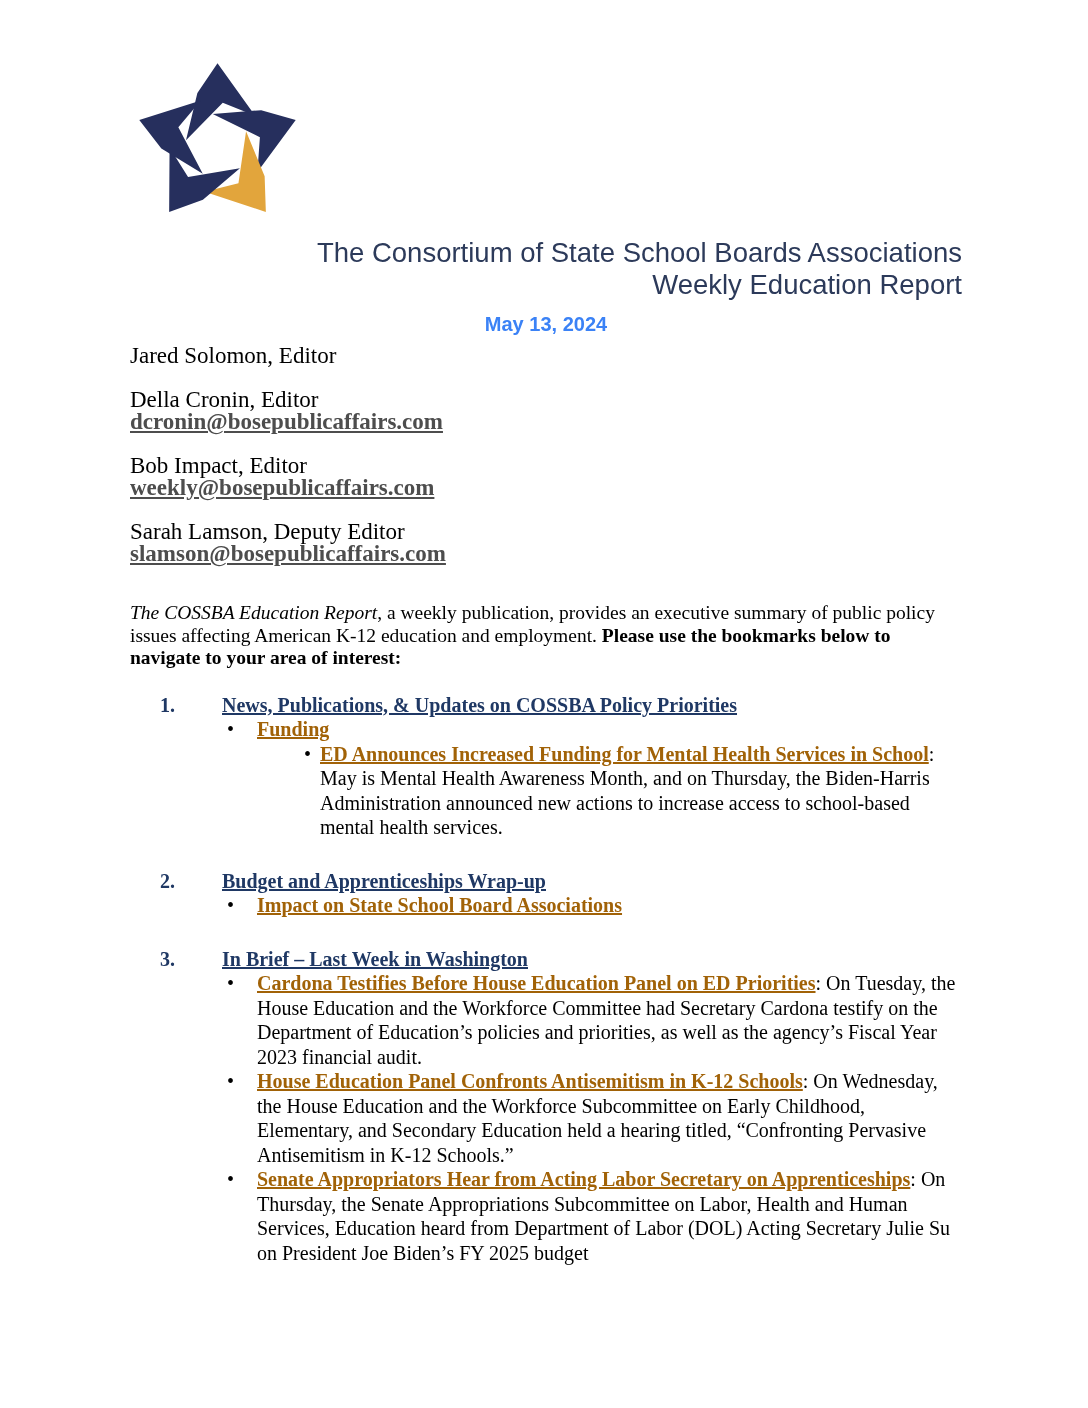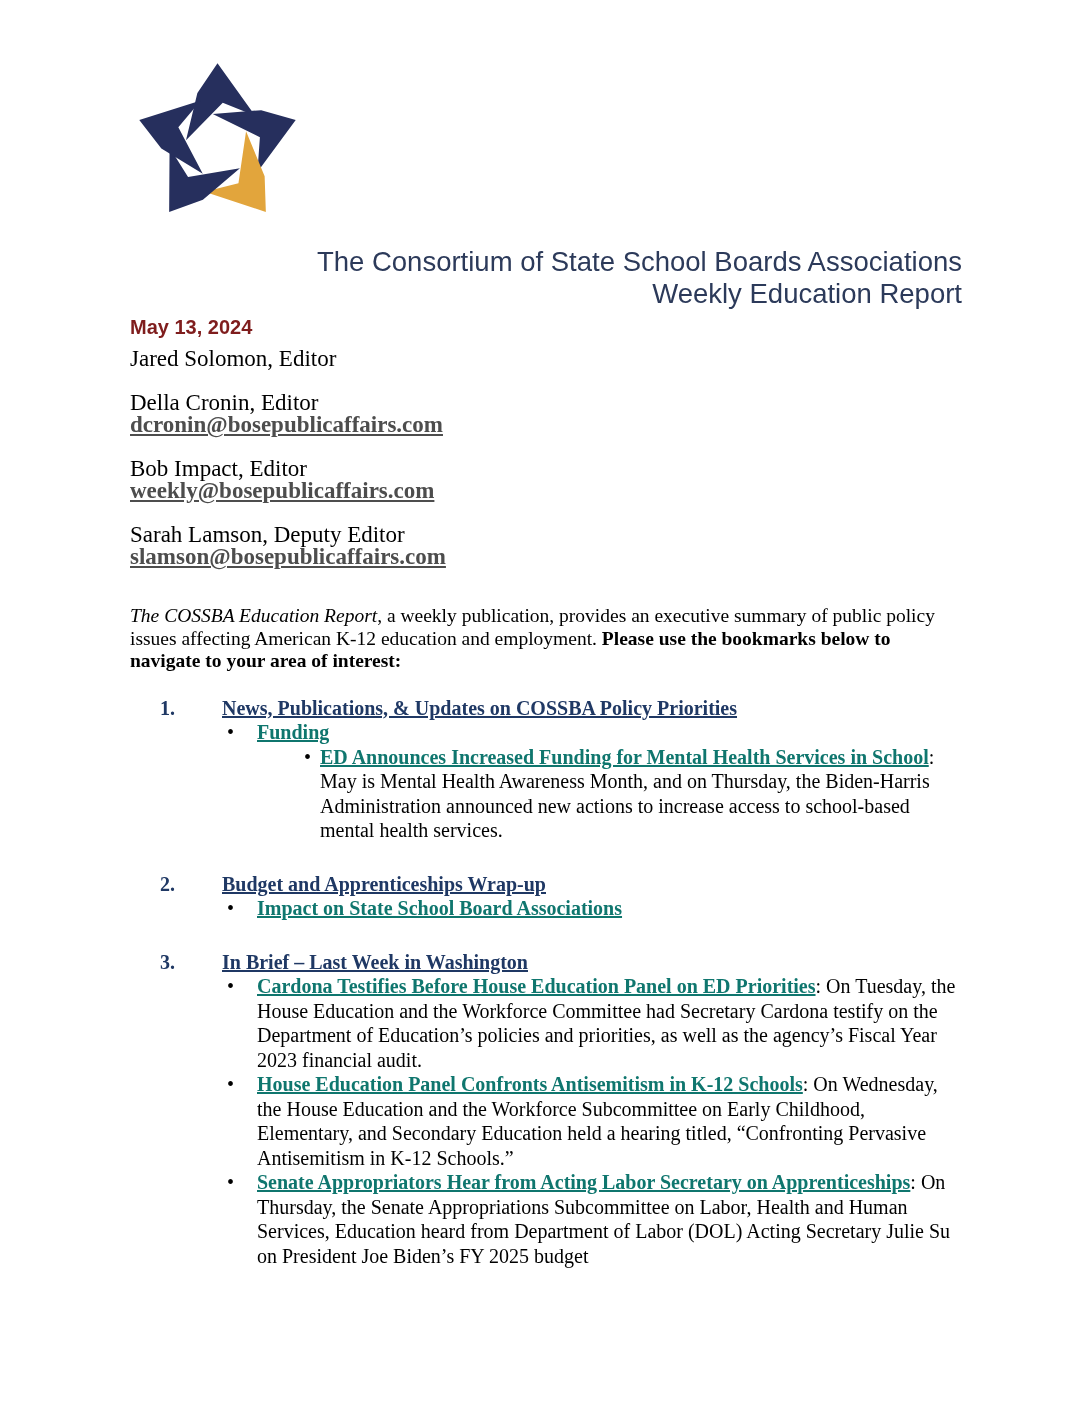--- a/index.html
+++ b/index.html
@@ -7,29 +7,29 @@
   body { font-family:"Liberation Serif", serif; color:#000000; }
   .page {
     position:relative; width:1088px; height:1408px;
     background:#ffffff; overflow:hidden; margin:0 auto;
   }
   .content { padding:58px 126px 0 130px; }
 
   .logo { width:175px; height:175px; display:block; }
 
   .titles {
-    margin-top:13px; text-align:right;
+    margin-top:4px; text-align:right;
     font-family:"Liberation Sans", sans-serif;
     font-size:27.5px; line-height:32px; color:#2C3A5A;
   }
 
   .date {
-    margin-top:6px;
+    margin-top:12px;
     font-family:"Liberation Sans", sans-serif;
-    font-weight:700; font-size:20px; color:#7f1d1d;
+    font-weight:700; font-size:20px; color:#3b82f6;text-align:center;
   }
 
   .editors { margin-top:9px; font-size:23px; line-height:22px; }
   .editor { margin-bottom:22px; }
   .editor:last-child { margin-bottom:0; }
   .email-link {
     font-weight:700; text-decoration:underline; color:#4D4D4D;
     cursor:pointer;
   }
 
@@ -46,21 +46,21 @@
   .sec-link {
     font-weight:700; text-decoration:underline; color:#1F3864; cursor:pointer;
   }
 
   .l2 { position:relative; padding-left:127px; }
   .l2 > .blt { position:absolute; left:97px; top:0; }
   .l3 { position:relative; padding-left:190px; }
   .l3 > .blt { position:absolute; left:174px; top:0; }
 
   .label-link, .lead-link {
-    font-weight:700; text-decoration:underline; color:#0f766e; cursor:pointer;
+    font-weight:700; text-decoration:underline; color:#a16207; cursor:pointer;
   }
 </style>
 </head>
 <body>
 
 <div class="page">
   <div class="content">
 
     <svg class="logo" viewBox="0 0 200 200" aria-hidden="true">
       <g>

